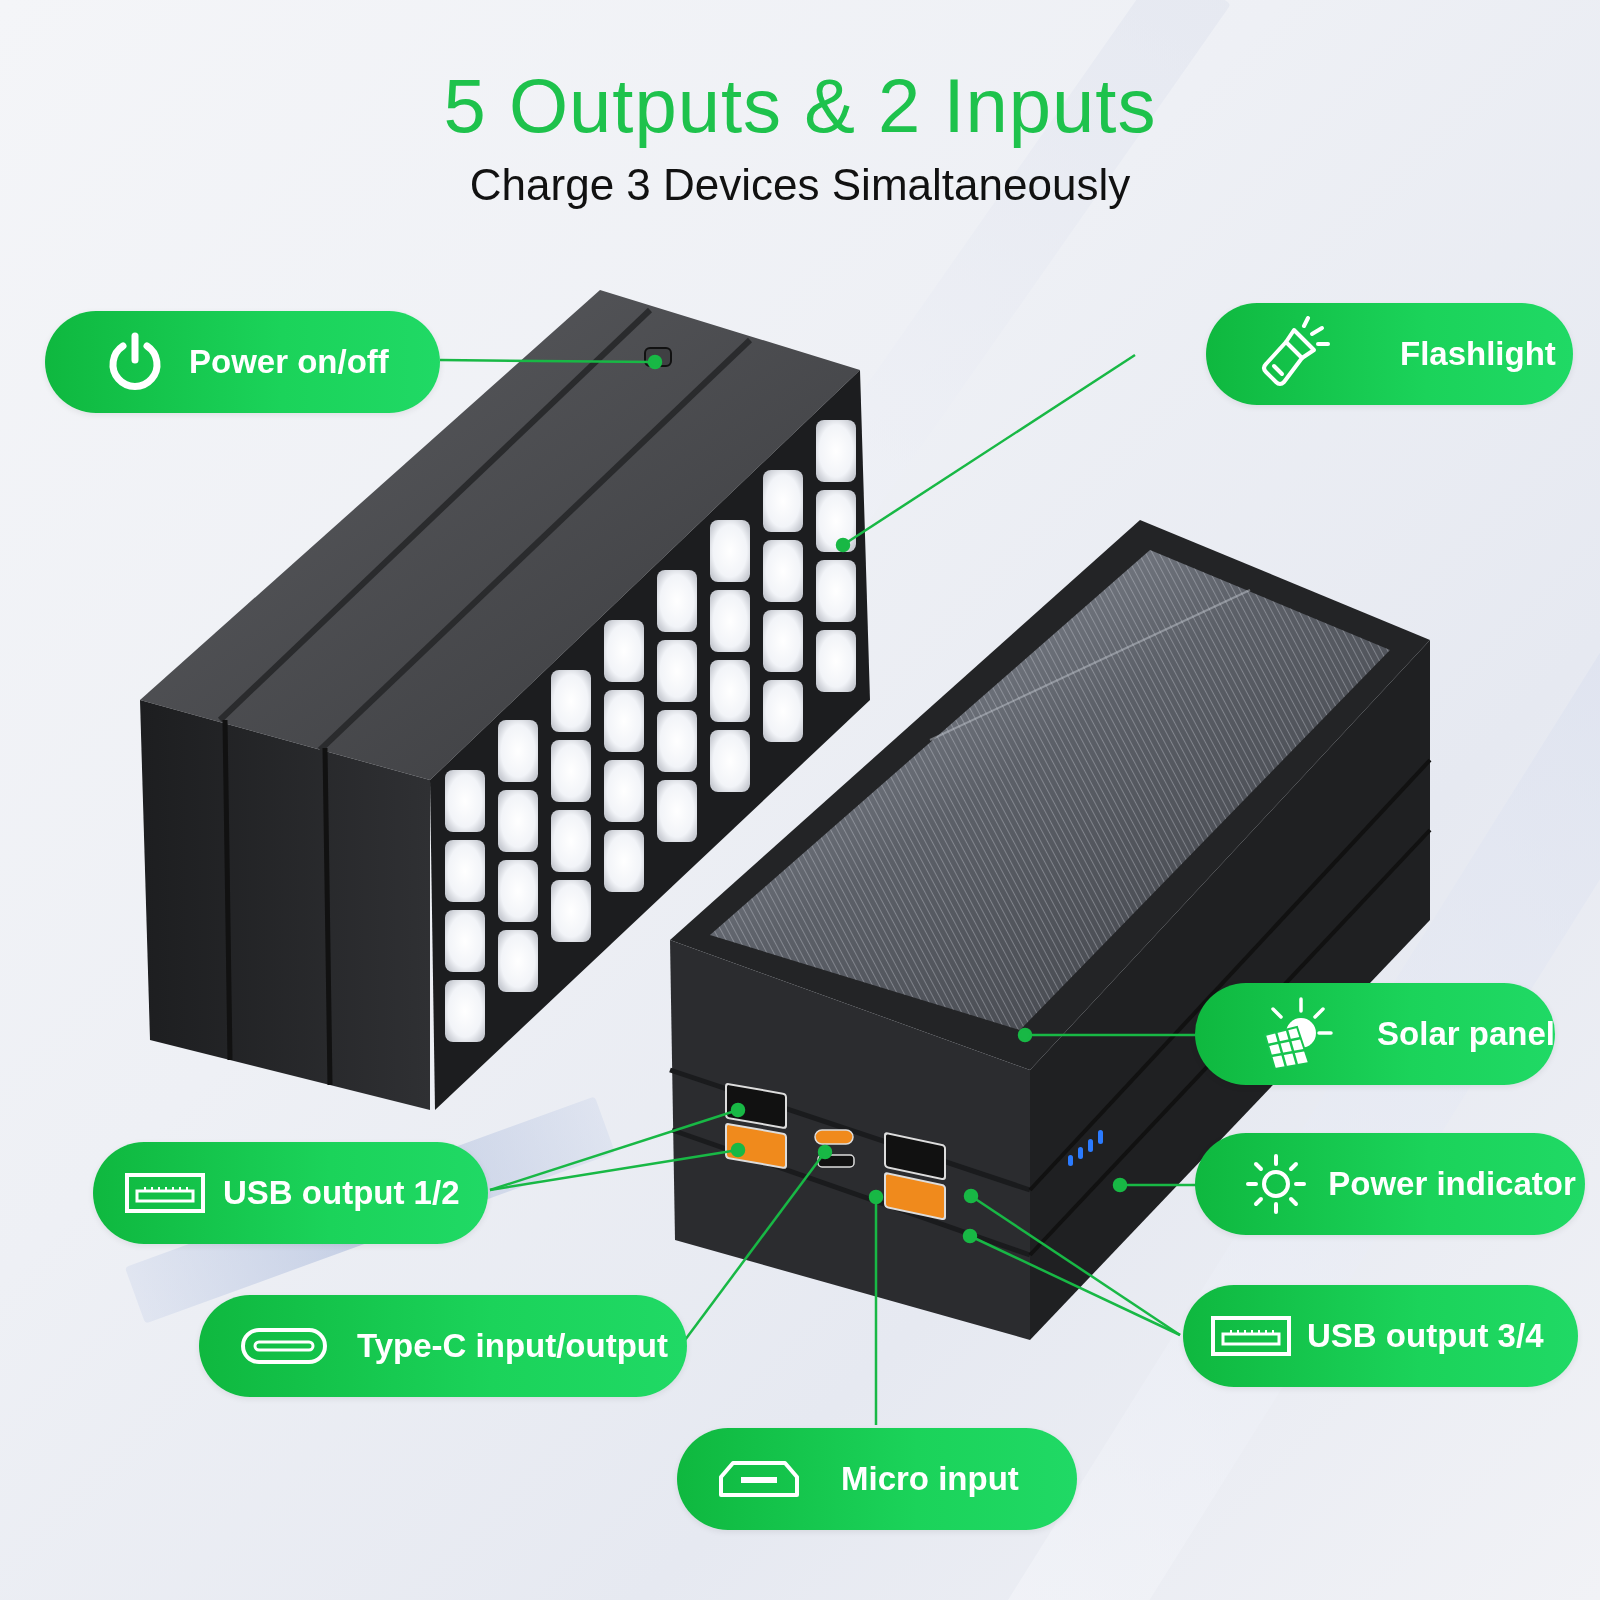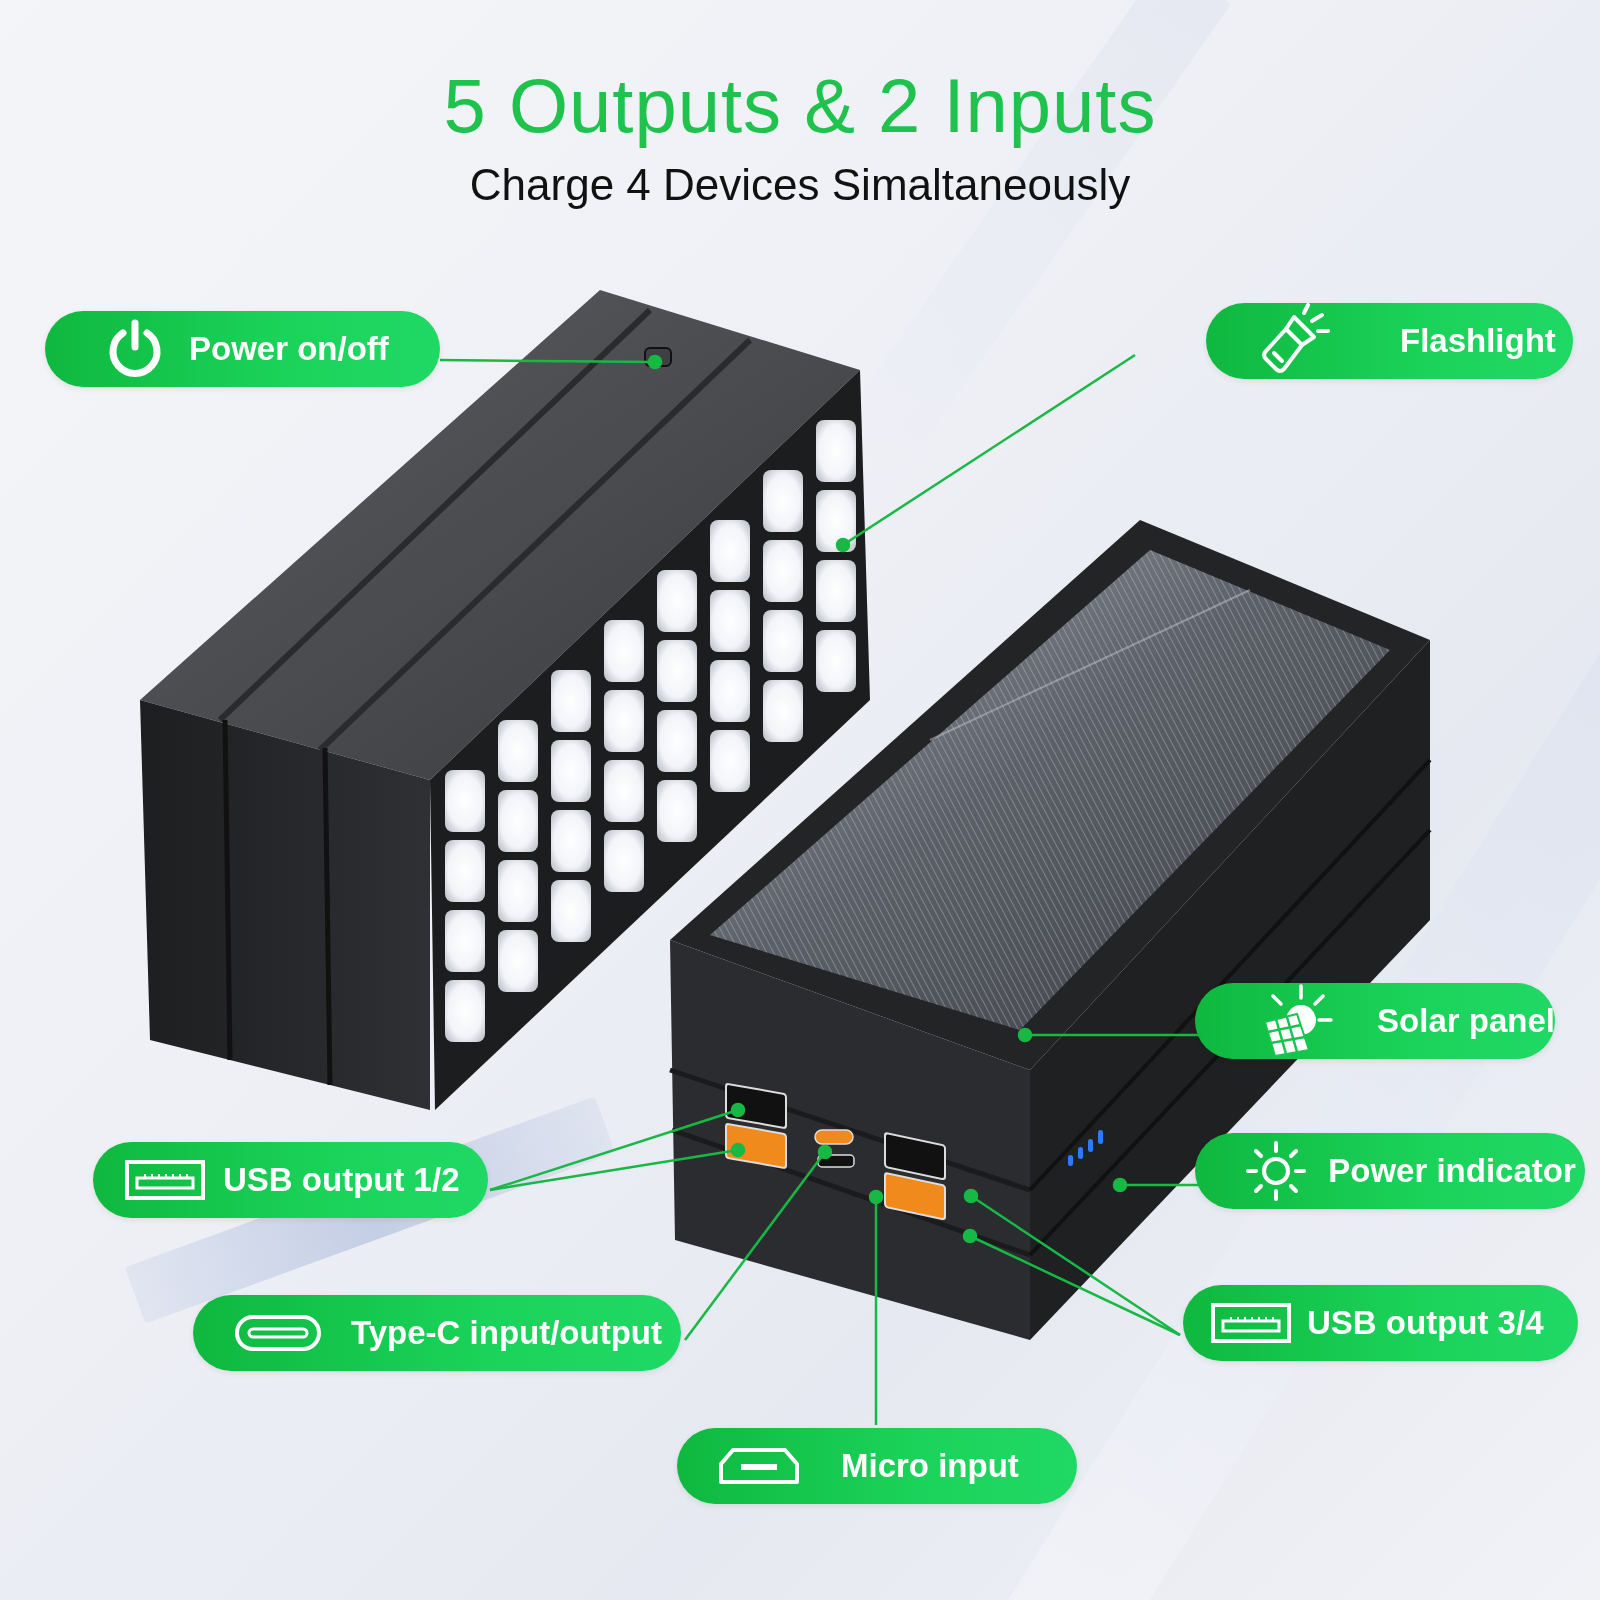--- a/index.html
+++ b/index.html
@@ -3,38 +3,38 @@
 <meta charset="utf-8">
 <style>
   html,body{margin:0;padding:0;}
   body{width:1600px;height:1600px;position:relative;overflow:hidden;
     background:linear-gradient(135deg,#f4f5f8 0%,#eef0f5 40%,#e6e9f1 70%,#f1f2f6 100%);
     font-family:"Liberation Sans",sans-serif;}
   .marble{position:absolute;border-radius:4px;opacity:.55}
   .title{position:absolute;left:0;right:0;top:62px;text-align:center;font-weight:400;font-size:76px;
     color:#1ec24c;letter-spacing:1px;}
   .subtitle{position:absolute;left:0;right:0;top:160px;text-align:center;font-size:44px;color:#111;}
-  .pill{position:absolute;height:76px;border-radius:51px;
+  .pill{position:absolute;height:102px;border-radius:51px;
     background:linear-gradient(90deg,#0fb83f 0%,#1bd35a 60%,#20d965 100%);
     display:flex;align-items:center;color:#fff;font-weight:700;font-size:33px;
     box-shadow:0 2px 6px rgba(0,0,0,.08);}
   .pill svg{flex:none;}
   .pill .lbl{white-space:nowrap;}
   .device{position:absolute;}
   svg.lines{position:absolute;left:0;top:0;pointer-events:none;}
 </style>
 </head>
 <body>
 
 <div class="marble" style="left:900px;top:-100px;width:80px;height:900px;background:linear-gradient(#dfe3ee,#f5f6fa);transform:rotate(35deg);"></div>
 <div class="marble" style="left:1300px;top:500px;width:120px;height:1300px;background:linear-gradient(#d8deee,#f7f8fb);transform:rotate(32deg);"></div>
 <div class="marble" style="left:120px;top:1180px;width:500px;height:60px;background:linear-gradient(90deg,#c9d3ea,#7a93c8,#c9d3ea);transform:rotate(-20deg);opacity:.35"></div>
 
 <div class="title">5 Outputs &amp; 2 Inputs</div>
-<div class="subtitle">Charge 4 Devices Simaltaneously</div>
+<div class="subtitle">Charge 3 Devices Simaltaneously</div>
 
 <svg class="device" style="left:130px;top:280px" width="760" height="850" viewBox="0 0 760 850">
   <defs>
     <linearGradient id="gTop" x1="0" y1="0" x2="1" y2="1">
       <stop offset="0" stop-color="#5b5c60"></stop>
         <stop offset="1" stop-color="#3a3b3e"></stop>
     </linearGradient>
     <linearGradient id="gSide" x1="0" y1="0" x2="1" y2="0">
       <stop offset="0" stop-color="#1d1e20"></stop>
         <stop offset="1" stop-color="#2f3033"></stop>
@@ -241,21 +241,21 @@
         <line x1="34" y1="14" x2="34" y2="18"></line>
         <line x1="41" y1="14" x2="41" y2="18"></line>
         <line x1="48" y1="14" x2="48" y2="18"></line>
         <line x1="55" y1="14" x2="55" y2="18"></line>
         <line x1="62" y1="14" x2="62" y2="18"></line>
       </g>
   </svg>
   <span class="lbl">USB output 1/2</span>
 </div>
 
-<div class="pill" style="left:193px;top:1295px;width:488px;">
+<div class="pill" style="left:199px;top:1295px;width:488px;">
   <svg width="86" height="36" viewBox="0 0 86 36" style="margin-left:42px;margin-right:30px">
     <rect x="2" y="2" width="82" height="32" rx="16" fill="none" stroke="#fff" stroke-width="4"></rect>
     <rect x="14" y="14" width="58" height="8" rx="4" fill="none" stroke="#fff" stroke-width="3"></rect>
   </svg>
   <span class="lbl">Type-C input/output</span>
 </div>
 
 <div class="pill" style="left:677px;top:1428px;width:400px;">
   <svg width="80" height="40" viewBox="0 0 80 40" style="margin-left:42px;margin-right:42px">
     <path d="M14 4 L66 4 L78 18 L78 36 L2 36 L2 18 Z" fill="none" stroke="#fff" stroke-width="4" stroke-linejoin="round"></path>

